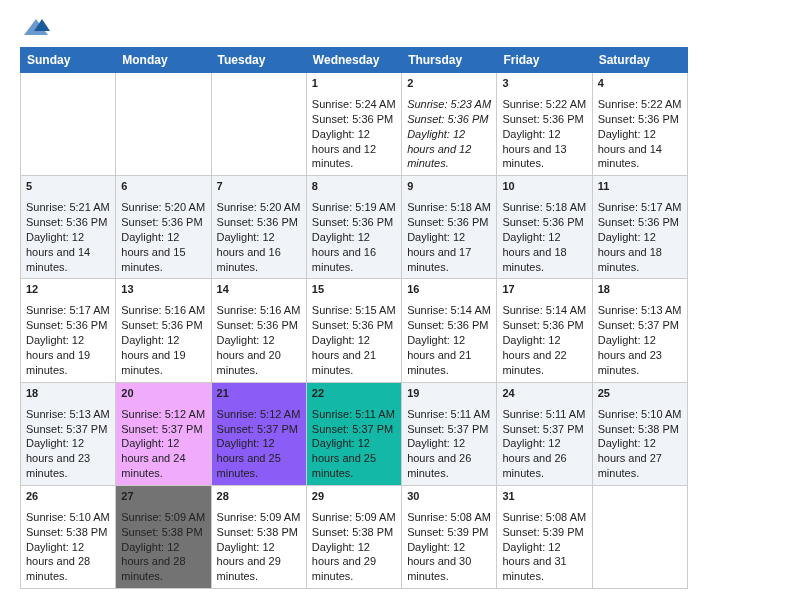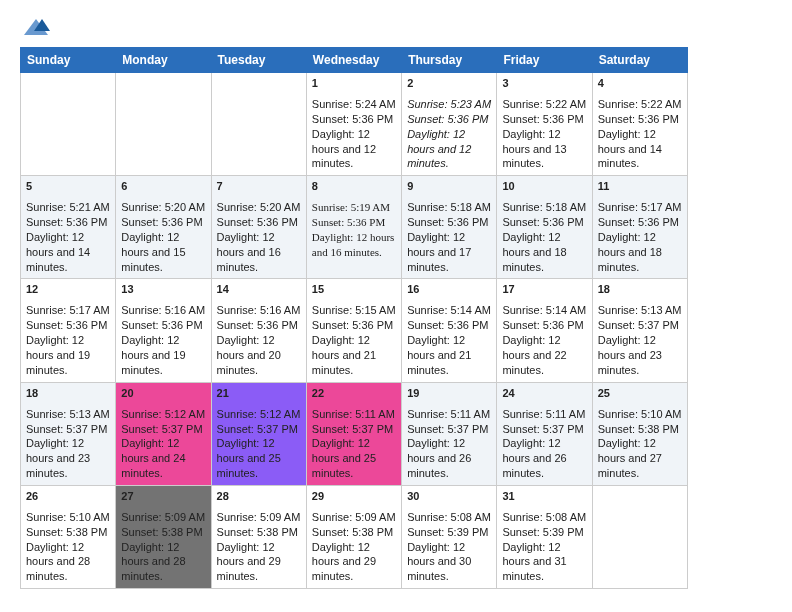--- a/index.html
+++ b/index.html
@@ -171,21 +171,21 @@
 Daylight: 12 hours and 15 minutes.</div>
           </td>
           <td style="background: rgb(240, 244, 248);">
             <span class="day-num">7</span>
             <div class="day-info" style="white-space: pre-line;">Sunrise: 5:20 AM
 Sunset: 5:36 PM
 Daylight: 12 hours and 16 minutes.</div>
           </td>
           <td style="background: rgb(240, 244, 248);">
             <span class="day-num">8</span>
-            <div class="day-info" style="white-space: pre-line; font-family: Liberation Serif, serif;">Sunrise: 5:19 AM
+            <div class="day-info" style="white-space: pre-line;">Sunrise: 5:19 AM
 Sunset: 5:36 PM
 Daylight: 12 hours and 16 minutes.</div>
           </td>
           <td style="background: rgb(240, 244, 248);">
             <span class="day-num">9</span>
             <div class="day-info" style="white-space: pre-line;">Sunrise: 5:18 AM
 Sunset: 5:36 PM
 Daylight: 12 hours and 17 minutes.</div>
           </td>
           <td style="background: rgb(240, 244, 248);">
@@ -245,33 +245,33 @@
 Daylight: 12 hours and 23 minutes.</div>
           </td>
         </tr>
         <tr>
           <td style="background: rgb(240, 244, 248);">
             <span class="day-num">18</span>
             <div class="day-info" style="white-space: pre-line;">Sunrise: 5:13 AM
 Sunset: 5:37 PM
 Daylight: 12 hours and 23 minutes.</div>
           </td>
-          <td style="background: #ec4899;">
+          <td style="background: #f0abfc;">
             <span class="day-num">20</span>
             <div class="day-info" style="white-space: pre-line;">Sunrise: 5:12 AM
 Sunset: 5:37 PM
 Daylight: 12 hours and 24 minutes.</div>
           </td>
           <td style="background: #8b5cf6;">
             <span class="day-num">21</span>
             <div class="day-info" style="white-space: pre-line;">Sunrise: 5:12 AM
 Sunset: 5:37 PM
 Daylight: 12 hours and 25 minutes.</div>
           </td>
-          <td style="background: #ec4899;">
+          <td style="background: #14b8a6;">
             <span class="day-num">22</span>
             <div class="day-info" style="white-space: pre-line;">Sunrise: 5:11 AM
 Sunset: 5:37 PM
 Daylight: 12 hours and 25 minutes.</div>
           </td>
           <td style="background: rgb(240, 244, 248);">
             <span class="day-num">19</span>
             <div class="day-info" style="white-space: pre-line;">Sunrise: 5:11 AM
 Sunset: 5:37 PM
 Daylight: 12 hours and 26 minutes.</div>

